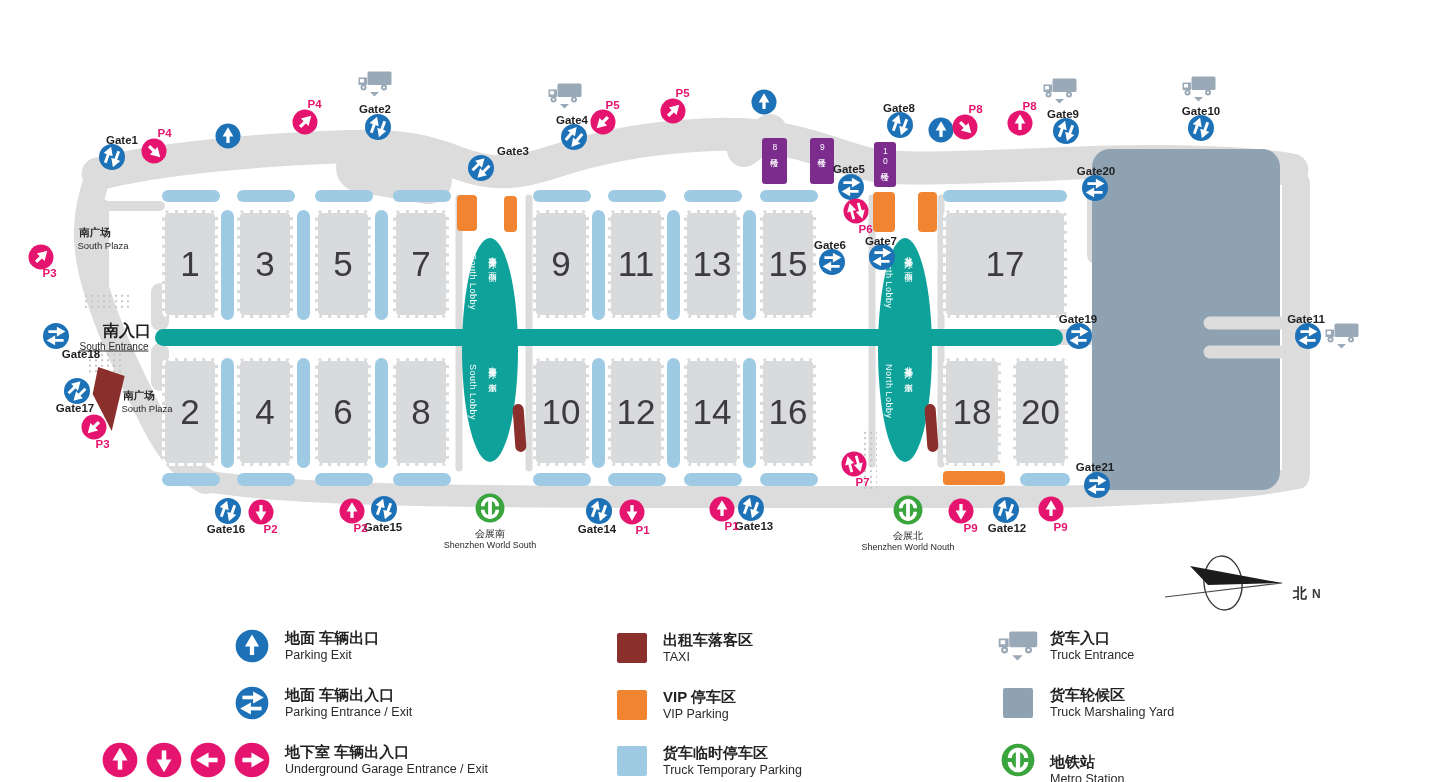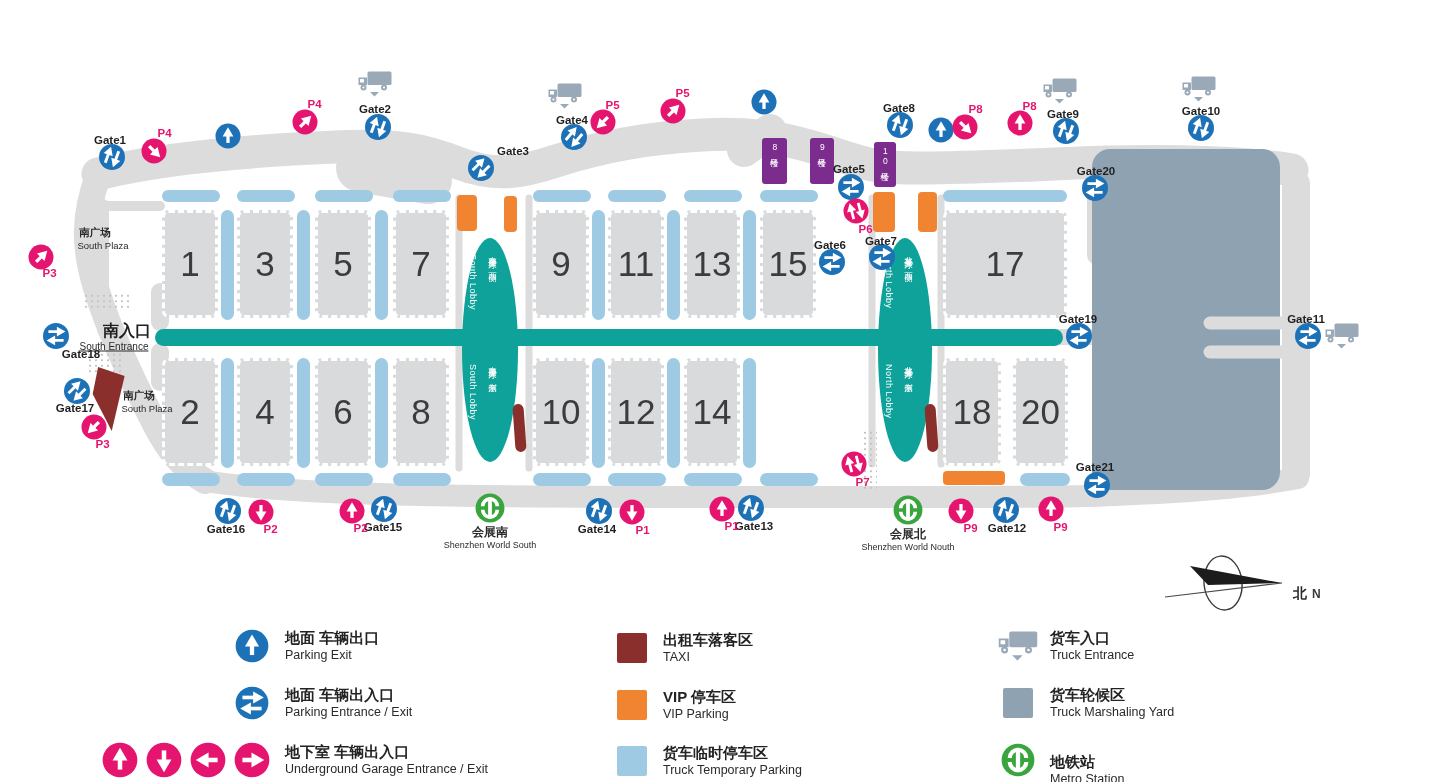--- a/index.html
+++ b/index.html
@@ -26,21 +26,21 @@
   .dots{position:absolute;z-index:2;background-image:radial-gradient(#c4c4c4 1.1px,transparent 1.25px);
         background-size:6px 5.5px;}
   .marker{position:absolute;z-index:8;transform:translate(-50%,-50%);line-height:0;}
   .maplabel{position:absolute;z-index:9;transform:translate(-50%,-50%);white-space:nowrap;line-height:1.1;}
   .glabel{font-size:11.5px;font-weight:600;color:#1f1f21;}
   .plabel{font-size:11.5px;font-weight:700;color:#e5156f;padding-left:21px;}
   .entrance-zh{font-size:16px;font-weight:700;color:#1f1f21;}
   .entrance-en{font-size:10px;color:#2a2a2c;text-decoration:underline;}
   .plaza-zh{font-size:10.5px;font-weight:700;color:#2a2a2c;}
   .plaza-en{font-size:9.5px;color:#2a2a2c;}
-  .metro-zh{font-size:12px;font-weight:700;color:#2a2a2c;}
+  .metro-zh{font-size:10px;font-weight:400;color:#2a2a2c;}
   .metro-en{font-size:9px;color:#2a2a2c;}
   .legend-item-zh{font-size:15px;font-weight:700;color:#232325;}
   .legend-item-en{font-size:12.5px;color:#2a2a2c;}
   .legend-text{position:absolute;z-index:9;line-height:1.25;white-space:nowrap;}
   .swatch{position:absolute;z-index:8;width:30px;height:30px;border-radius:2px;transform:translate(-50%,-50%);}
   .compass{position:absolute;z-index:9;}
   .compass-zh{position:absolute;z-index:9;font-size:14px;font-weight:700;color:#2a2a2c;}
   .compass-n{position:absolute;z-index:9;font-size:12px;font-weight:600;color:#3a3a3c;}
 </style>
 </head>
@@ -168,20 +168,23 @@
     </div>
     <div class="hall" style="left: 533px; top: 358px; width: 56px; height: 108px;">
       <span class="hall-num">10</span>
     </div>
     <div class="hall" style="left: 608px; top: 358px; width: 56px; height: 108px;">
       <span class="hall-num">12</span>
     </div>
     <div class="hall" style="left: 684px; top: 358px; width: 56px; height: 108px;">
       <span class="hall-num">14</span>
     </div>
+    <div class="hall" style="left: 760px; top: 358px; width: 56px; height: 108px;">
+      <span class="hall-num">16</span>
+    </div>
     <div class="hall" style="left: 943px; top: 358px; width: 58px; height: 108px;">
       <span class="hall-num">18</span>
     </div>
     <div class="hall" style="left: 1013px; top: 358px; width: 55px; height: 108px;">
       <span class="hall-num">20</span>
     </div>
     <div class="lobby" style="left: 462px; top: 238px; width: 56px; height: 224px;">
       <span class="en" style="left:6px;top:16px;">South Lobby</span>
       <span class="zh" style="left:26px;top:12px;">南登录大厅 西侧</span>
       <span class="en" style="left:6px;top:126px;">South Lobby</span>
@@ -212,21 +215,21 @@
           <g transform="translate(-4.4,0)">
             <line x1="0" y1="7.6" x2="0" y2="-1.6" stroke="#fff" stroke-width="2.9"></line>
             <polygon fill="#fff" points="0,-9.4 -4.8,-0.9 4.8,-0.9"></polygon>
           </g>
           <g transform="translate(4.4,0) rotate(180)">
             <line x1="0" y1="7.6" x2="0" y2="-1.6" stroke="#fff" stroke-width="2.9"></line>
             <polygon fill="#fff" points="0,-9.4 -4.8,-0.9 4.8,-0.9"></polygon>
           </g>
         </g>
       </svg></div>
-    <div class="maplabel glabel" style="left: 110px; top: 140px;">Gate1</div>
+    <div class="maplabel glabel" style="left: 122px; top: 140px;">Gate1</div>
     <div class="marker" style="left: 378px; top: 127px;"><svg width="27" height="27" viewBox="-13.5 -13.5 27 27">
         <circle r="13" fill="#1d71b6"></circle>
         <g transform="rotate(20)">
           <g transform="translate(-4.4,0)">
             <line x1="0" y1="7.6" x2="0" y2="-1.6" stroke="#fff" stroke-width="2.9"></line>
             <polygon fill="#fff" points="0,-9.4 -4.8,-0.9 4.8,-0.9"></polygon>
           </g>
           <g transform="translate(4.4,0) rotate(180)">
             <line x1="0" y1="7.6" x2="0" y2="-1.6" stroke="#fff" stroke-width="2.9"></line>
             <polygon fill="#fff" points="0,-9.4 -4.8,-0.9 4.8,-0.9"></polygon>

